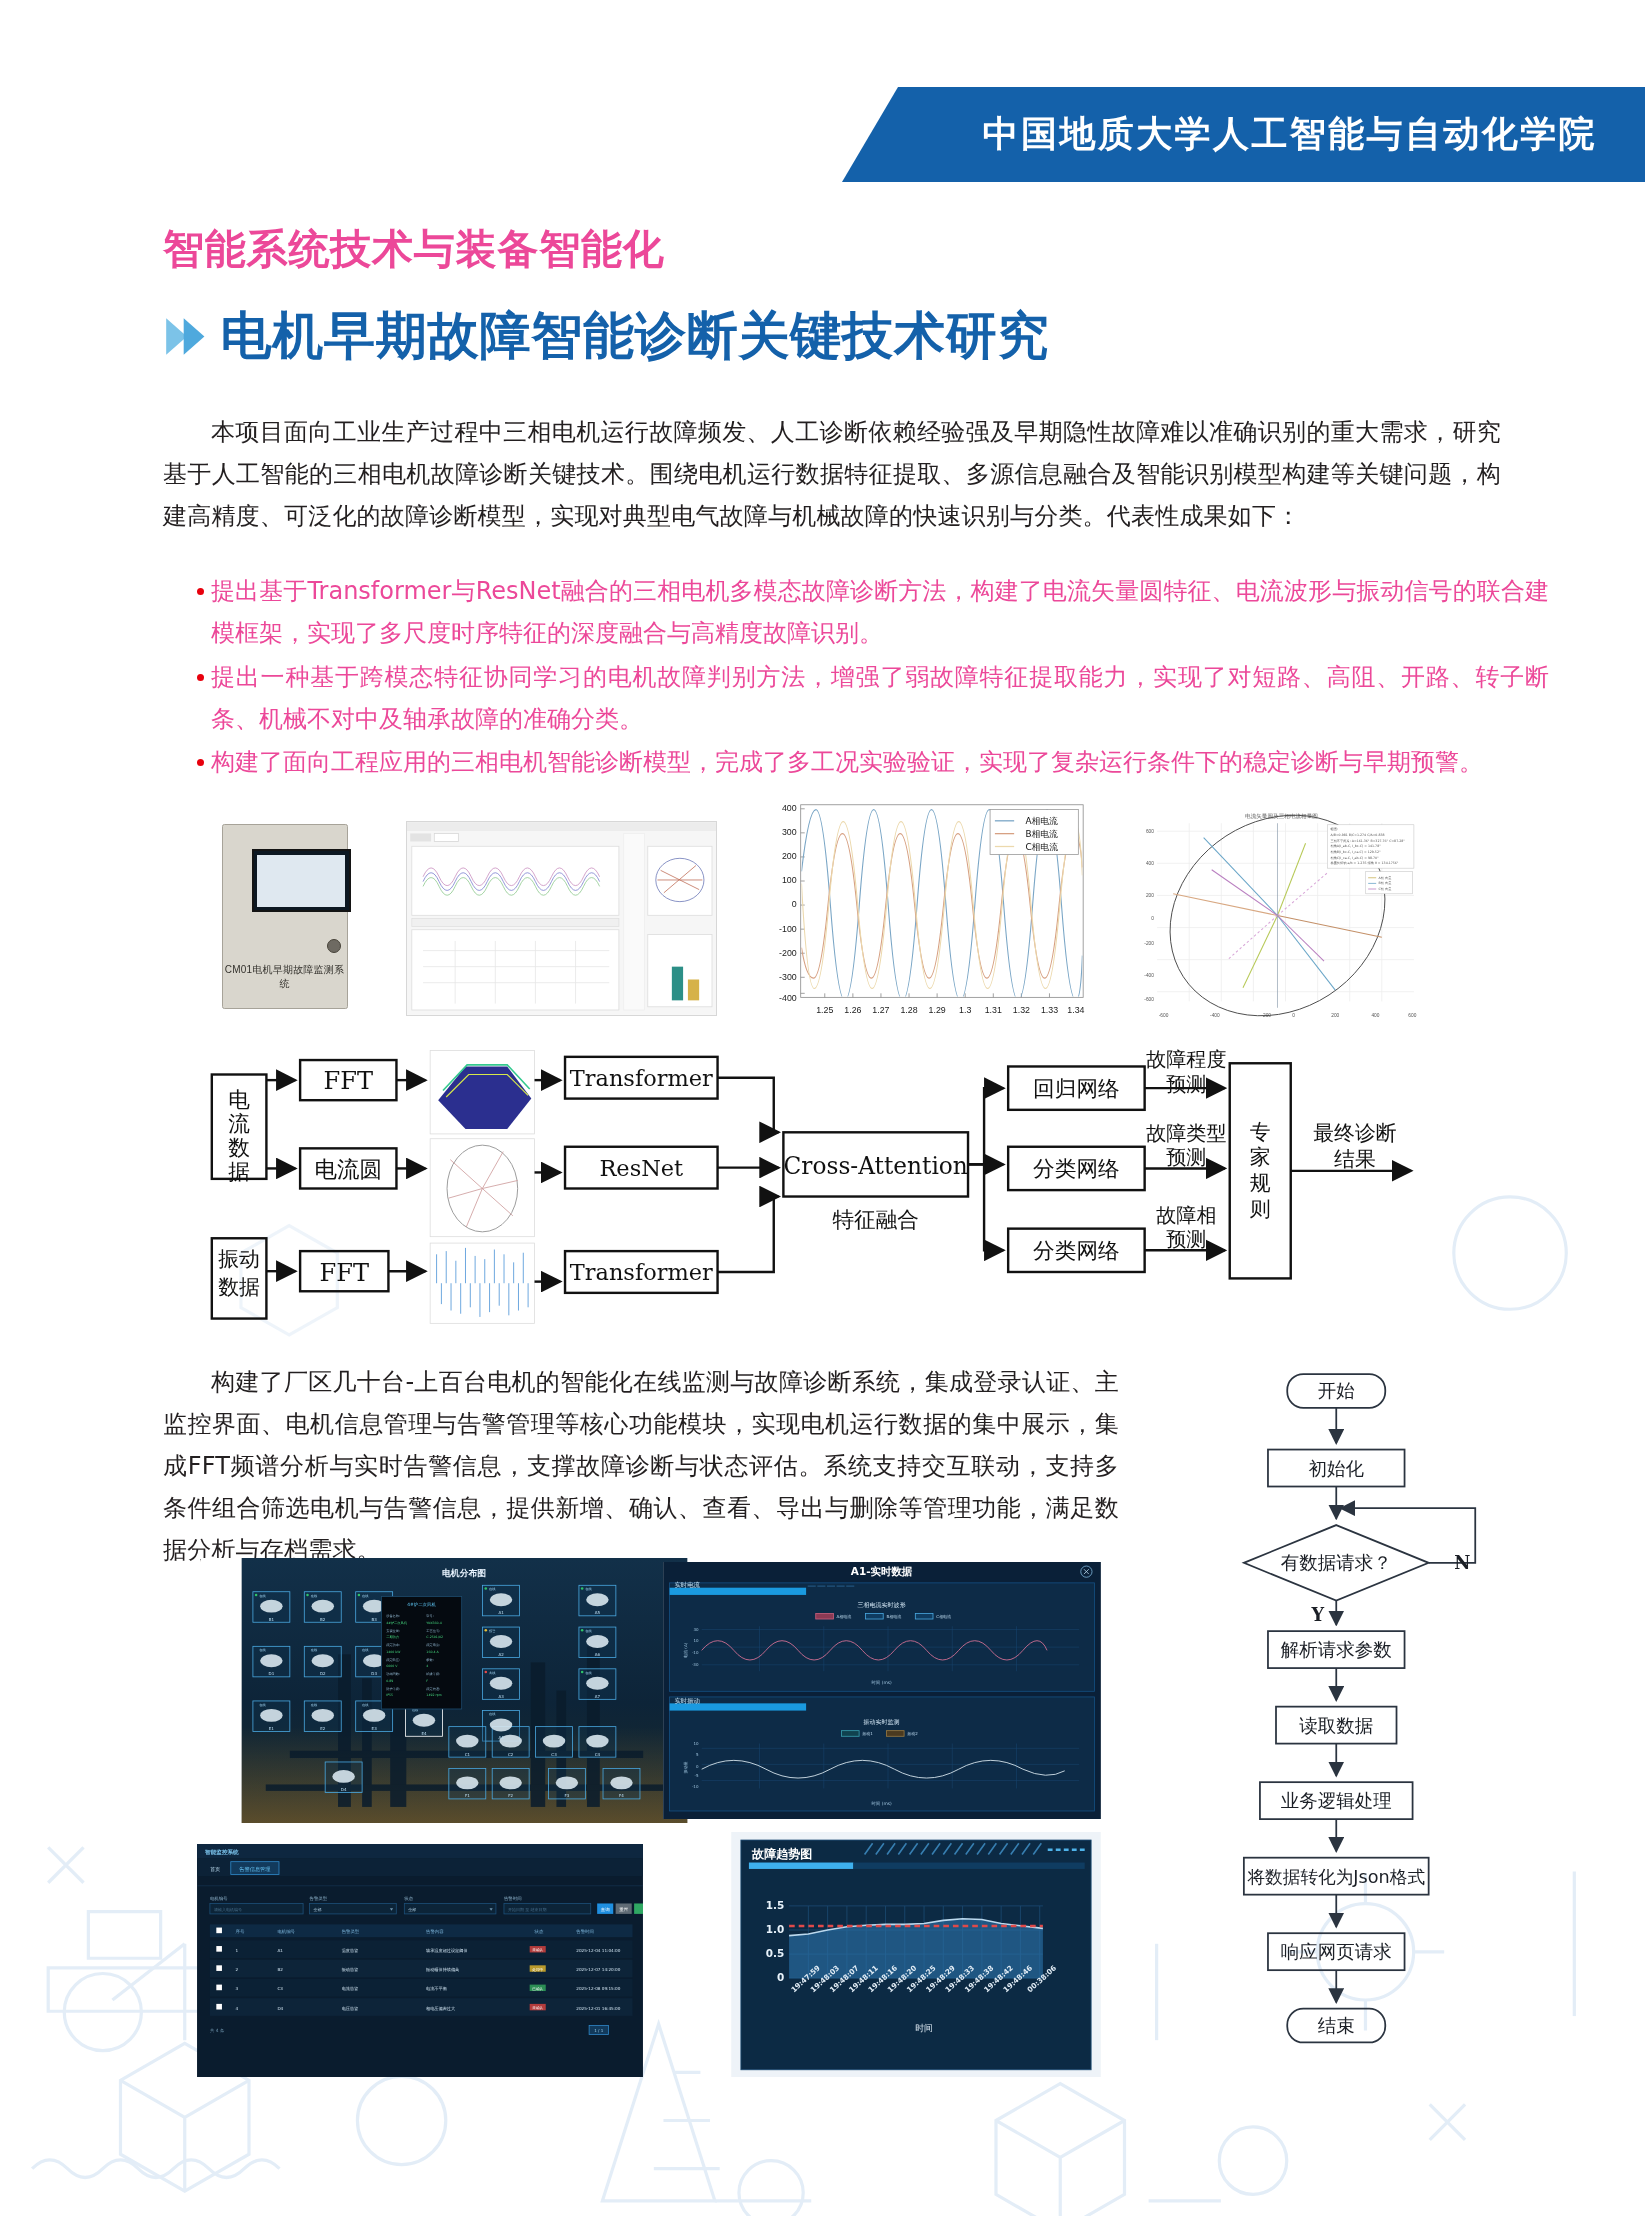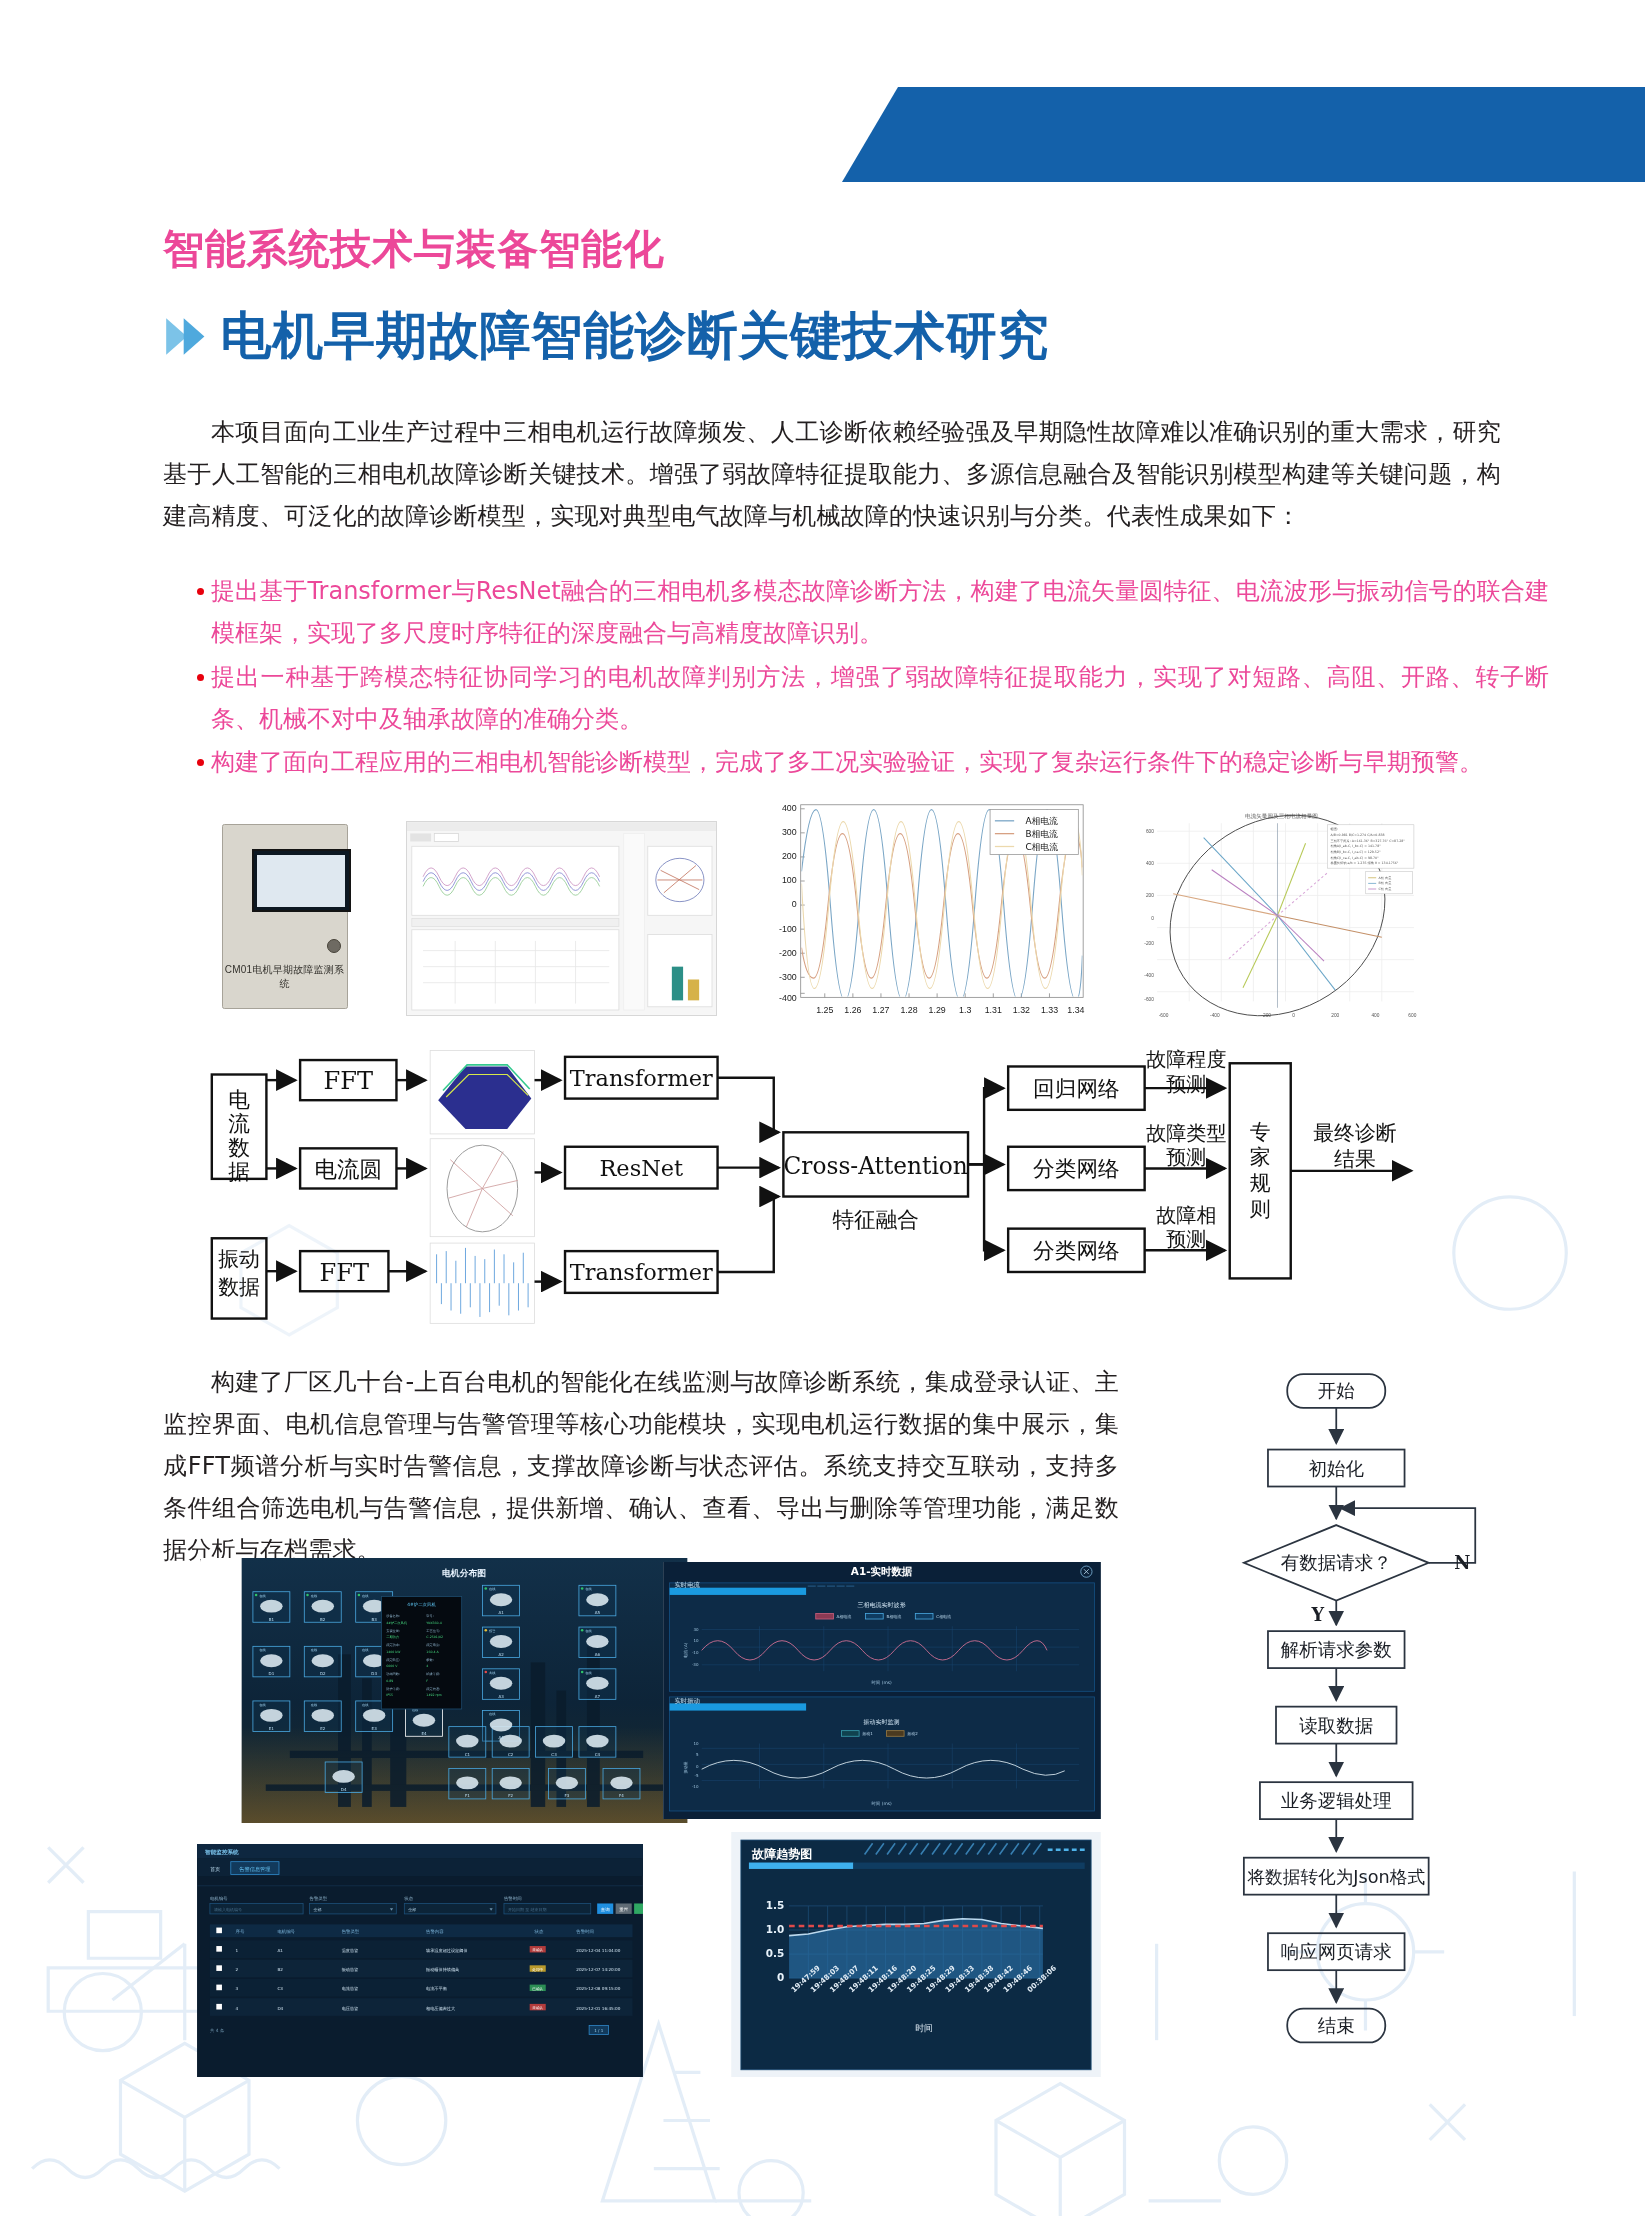--- a/index.html
+++ b/index.html
@@ -102,32 +102,33 @@
     <path d="M1430 2740 l90 0"></path>
     <circle cx="960" cy="2730" r="40"></circle>
     <path d="M300 1560 l60 -34 60 34 0 68 -60 34 -60 -34z" opacity="0.6"></path>
     <circle cx="1560" cy="2690" r="42"></circle>
     <path d="M1960 2330 l0 180"></path>
   </g>
 </svg>
 
 <div id="header-banner">
   <div id="banner-shape"></div>
+  <div id="banner-text">中国地质大学人工智能与自动化学院</div>
 </div>
 
 <div id="title-red">智能系统技术与装备智能化</div>
 <div id="subtitle-row">
   <svg id="play-bullet-icon" viewBox="0 0 54 54" xmlns="http://www.w3.org/2000/svg">
     <path d="M4 4 L30 27 L4 50 Z" fill="#7cc3e8"></path>
     <path d="M26 4 L52 27 L26 50 Z" fill="#4fa9dd"></path>
   </svg>
   <div id="title-blue">电机早期故障智能诊断关键技术研究</div>
 </div>
 
-<div class="para" id="para-intro">本项目面向工业生产过程中三相电机运行故障频发、人工诊断依赖经验强及早期隐性故障难以准确识别的重大需求，研究基于人工智能的三相电机故障诊断关键技术。增强了弱故障特征提取能力、多源信息融合及智能识别模型构建等关键问题，构建高精度、可泛化的故障诊断模型，实现对典型电气故障与机械故障的快速识别与分类。代表性成果如下：</div>
+<div class="para" id="para-intro">本项目面向工业生产过程中三相电机运行故障频发、人工诊断依赖经验强及早期隐性故障难以准确识别的重大需求，研究基于人工智能的三相电机故障诊断关键技术。围绕电机运行数据特征提取、多源信息融合及智能识别模型构建等关键问题，构建高精度、可泛化的故障诊断模型，实现对典型电气故障与机械故障的快速识别与分类。代表性成果如下：</div>
 <div class="bullet-item" id="bullet-1">提出基于Transformer与ResNet融合的三相电机多模态故障诊断方法，构建了电流矢量圆特征、电流波形与振动信号的联合建模框架，实现了多尺度时序特征的深度融合与高精度故障识别。</div>
 <div class="bullet-item" id="bullet-2">提出一种基于跨模态特征协同学习的电机故障判别方法，增强了弱故障特征提取能力，实现了对短路、高阻、开路、转子断条、机械不对中及轴承故障的准确分类。</div>
 <div class="bullet-item" id="bullet-3">构建了面向工程应用的三相电机智能诊断模型，完成了多工况实验验证，实现了复杂运行条件下的稳定诊断与早期预警。</div>
 <div class="para" id="para-system">构建了厂区几十台-上百台电机的智能化在线监测与故障诊断系统，集成登录认证、主监控界面、电机信息管理与告警管理等核心功能模块，实现电机运行数据的集中展示，集成FFT频谱分析与实时告警信息，支撑故障诊断与状态评估。系统支持交互联动，支持多条件组合筛选电机与告警信息，提供新增、确认、查看、导出与删除等管理功能，满足数据分析与存档需求。</div>
 
 <div class="fig" id="fig-cabinet">
   <div class="cab-body">
     <div class="cab-screen">
       <div class="cab-screen-inner"></div>
     </div>

